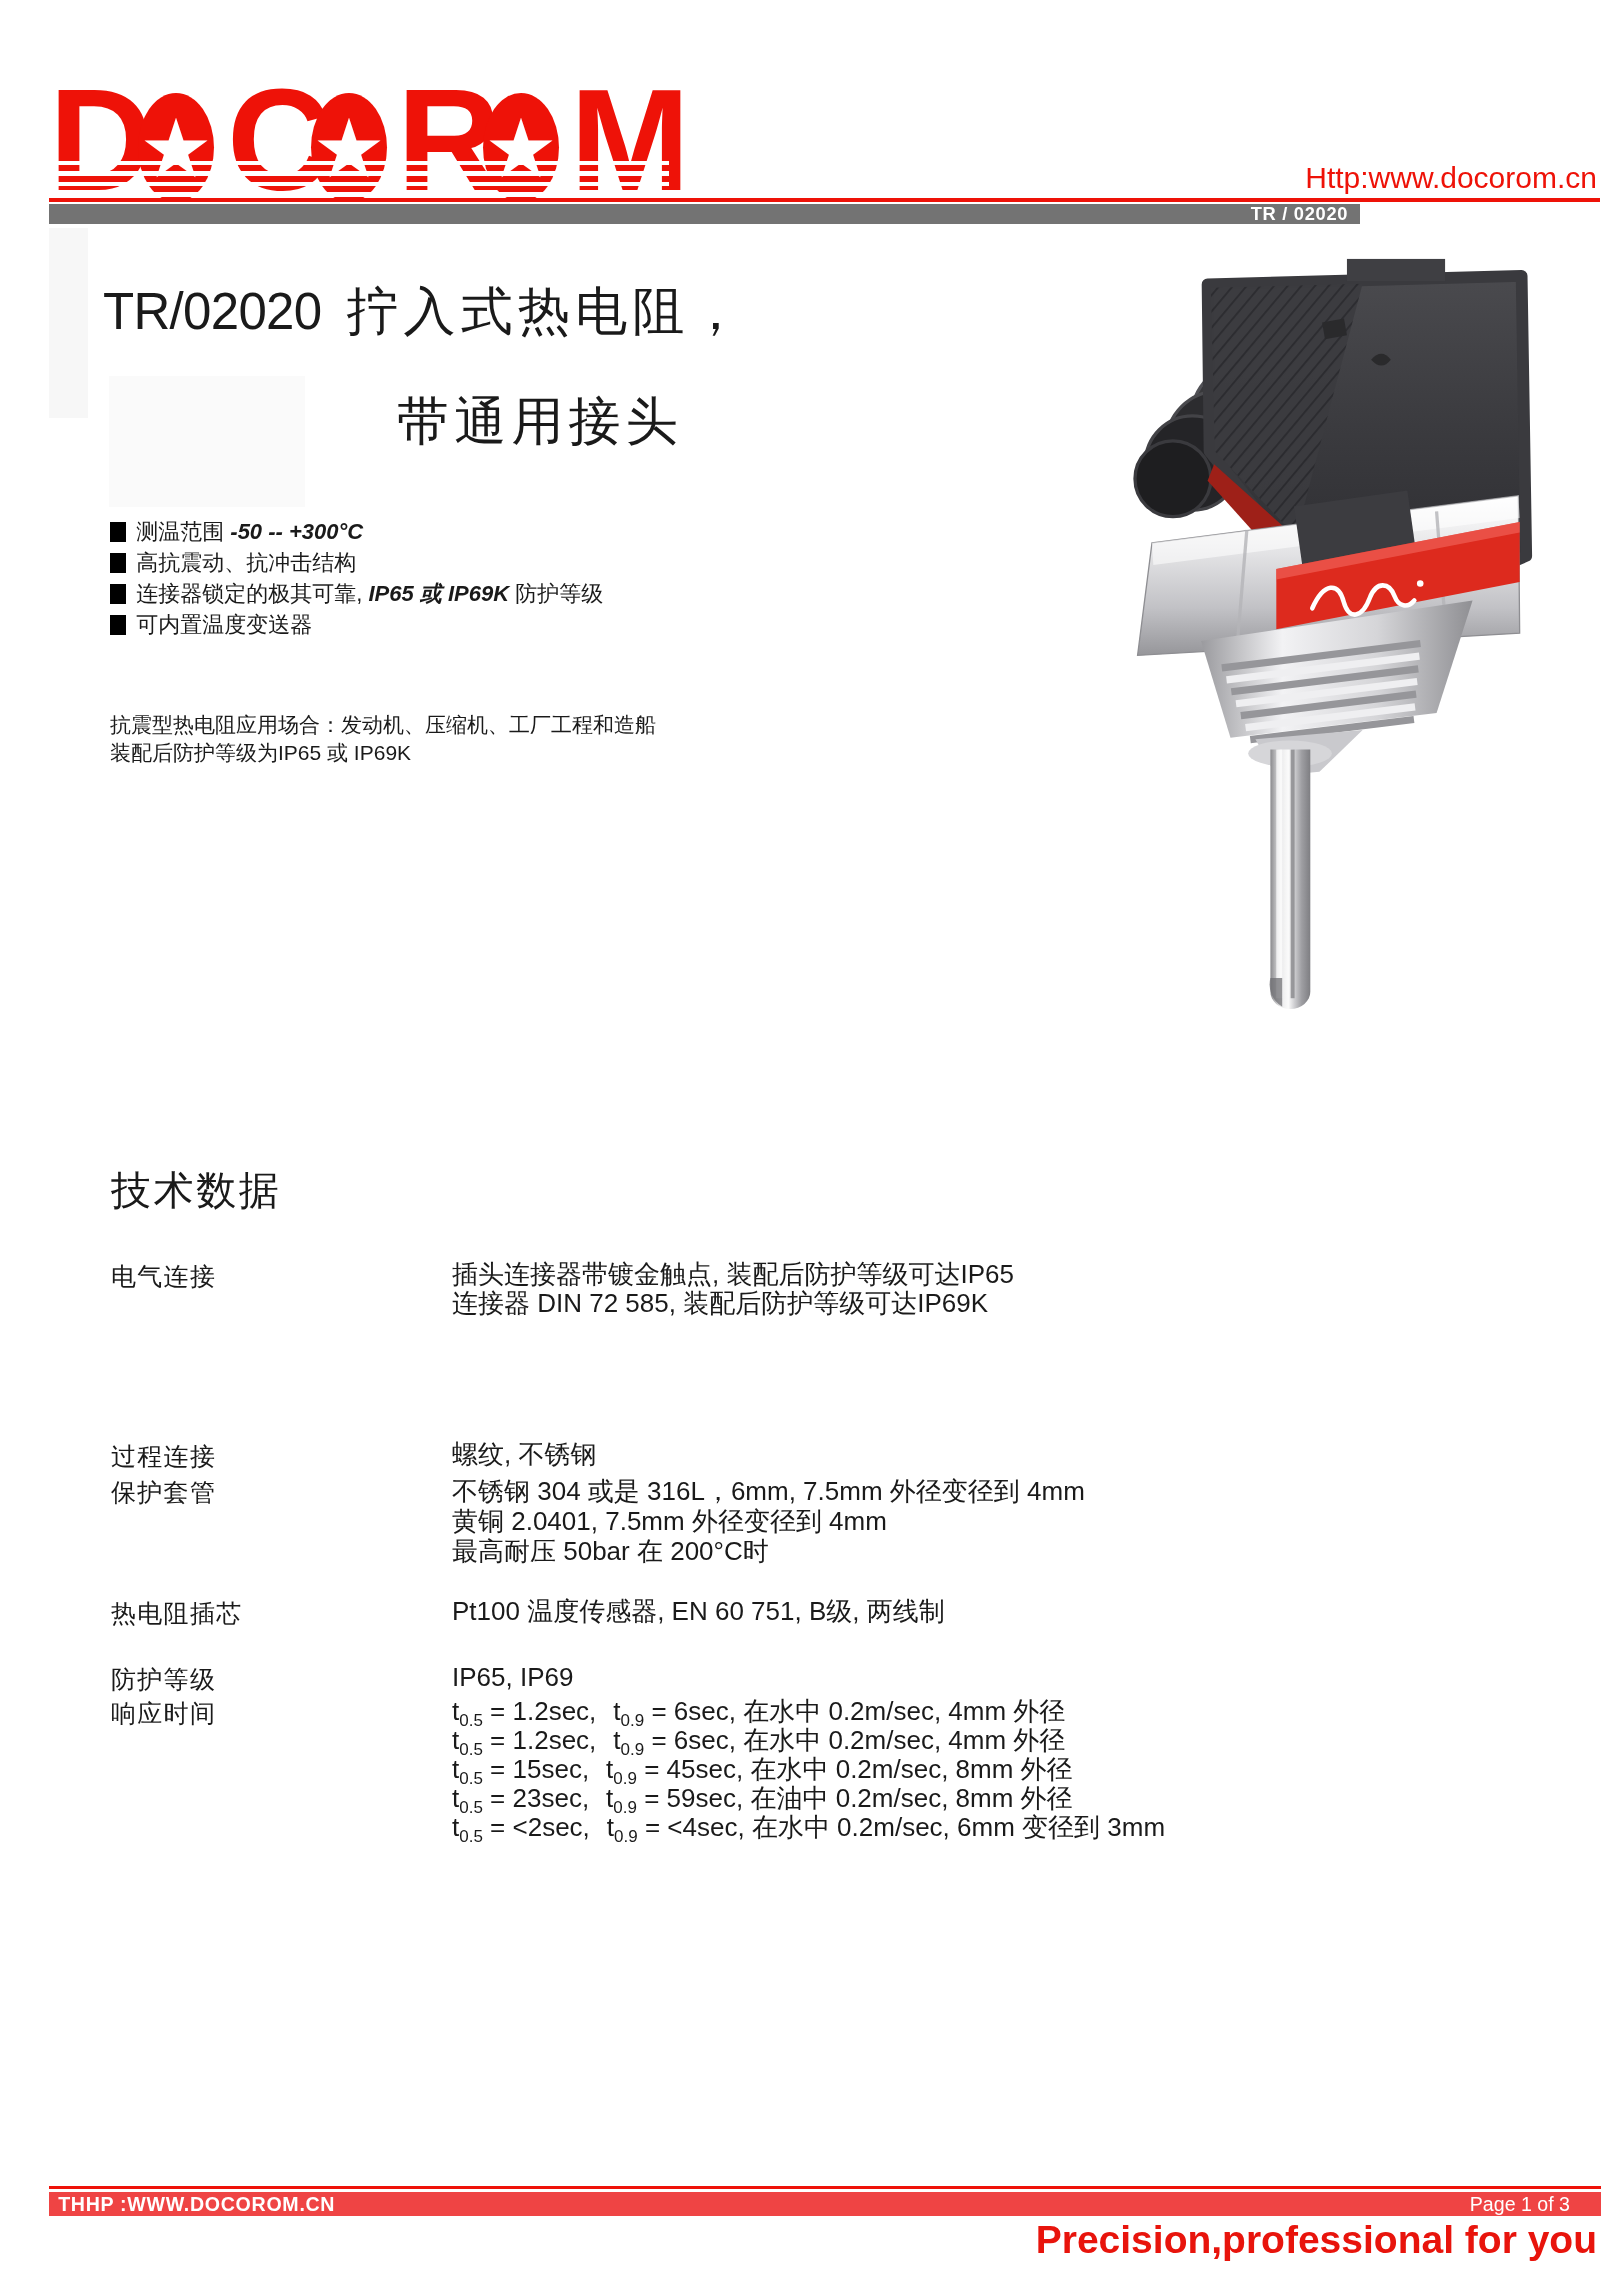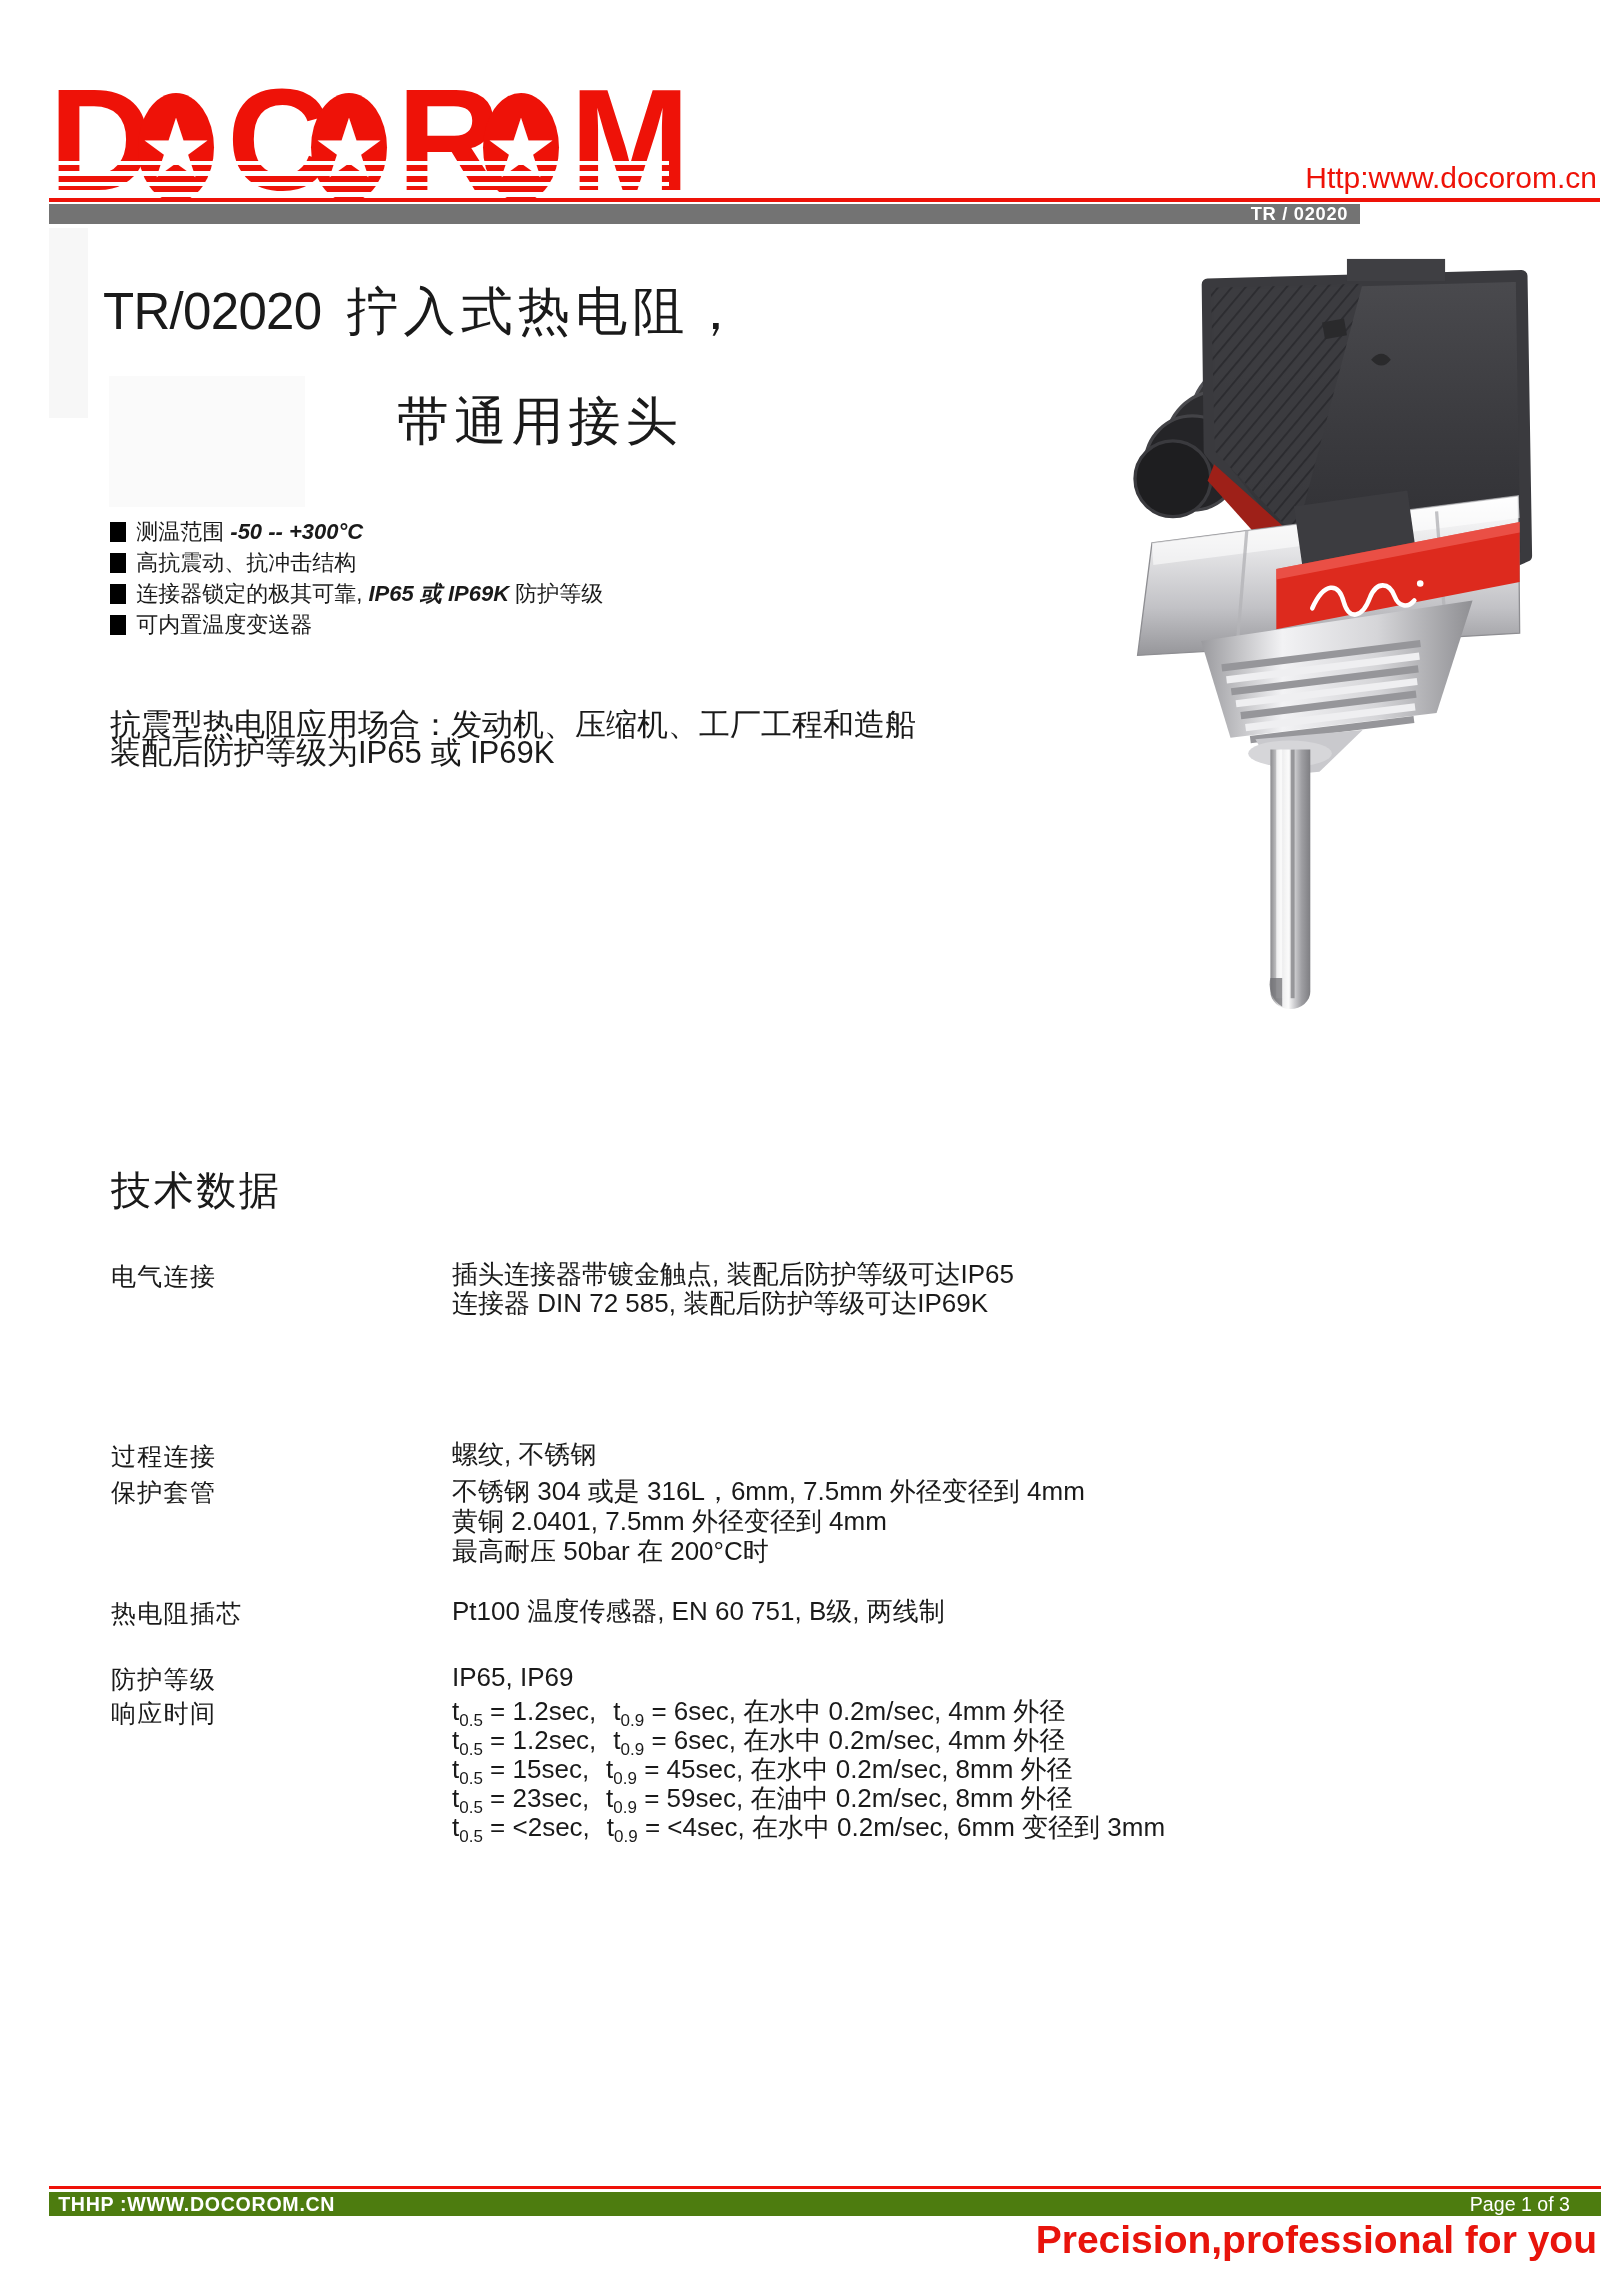--- a/index.html
+++ b/index.html
@@ -34,33 +34,33 @@
   .title1 .cn{font-size:52px;letter-spacing:5.2px;margin-left:25px;}
   .title2{left:397px;top:387px;font-size:52px;letter-spacing:5.2px;white-space:nowrap;}
 
   
   .features{left:110px;top:516px;}
   .feature{display:flex;align-items:center;height:31px;font-size:22px;white-space:nowrap;}
   .feature .sq{width:15.7px;height:20px;background:#000;margin-right:10.5px;flex:0 0 auto;}
   .feature b{font-weight:bold;font-style:italic;}
 
   
-  .desc{left:110px;top:711px;font-size:31px;line-height:27.5px;white-space:nowrap;}
+  .desc{left:110px;top:711px;font-size:21px;line-height:27.5px;white-space:nowrap;}
 
   
   .tech-heading{left:111px;top:1163px;font-size:40px;letter-spacing:2.6px;}
   .tlabel{left:111px;font-size:25px;letter-spacing:1.3px;white-space:nowrap;}
   .tvalue{left:452px;font-size:26px;line-height:29.4px;white-space:nowrap;}
   .resp-line{height:29px;font-size:26px;white-space:nowrap;}
   .resp-line sub{font-size:17px;line-height:0;}
   .resp-line .t2{margin-left:17px;}
 
   
   .footer-line{left:49px;top:2186px;width:1552px;height:3.3px;background:#ee1208;}
-  .footer-bar{left:49px;top:2192px;width:1552px;height:24px;background:#4d7c0f;
+  .footer-bar{left:49px;top:2192px;width:1552px;height:24px;background:#ef4444;
               display:flex;justify-content:space-between;align-items:center;}
   .footer-bar .fleft{color:#fff;font-weight:bold;font-size:19.6px;letter-spacing:0.7px;padding-left:9.2px;}
   .footer-bar .fright{color:#fff;font-size:19.6px;padding-right:31px;}
   .tagline{right:26px;top:2218px;font-size:39px;font-weight:bold;color:#e8140c;white-space:nowrap;}
 
   
   .product{left:1080px;top:255px;width:458px;height:772px;}
 </style>
 </head>
 <body>

